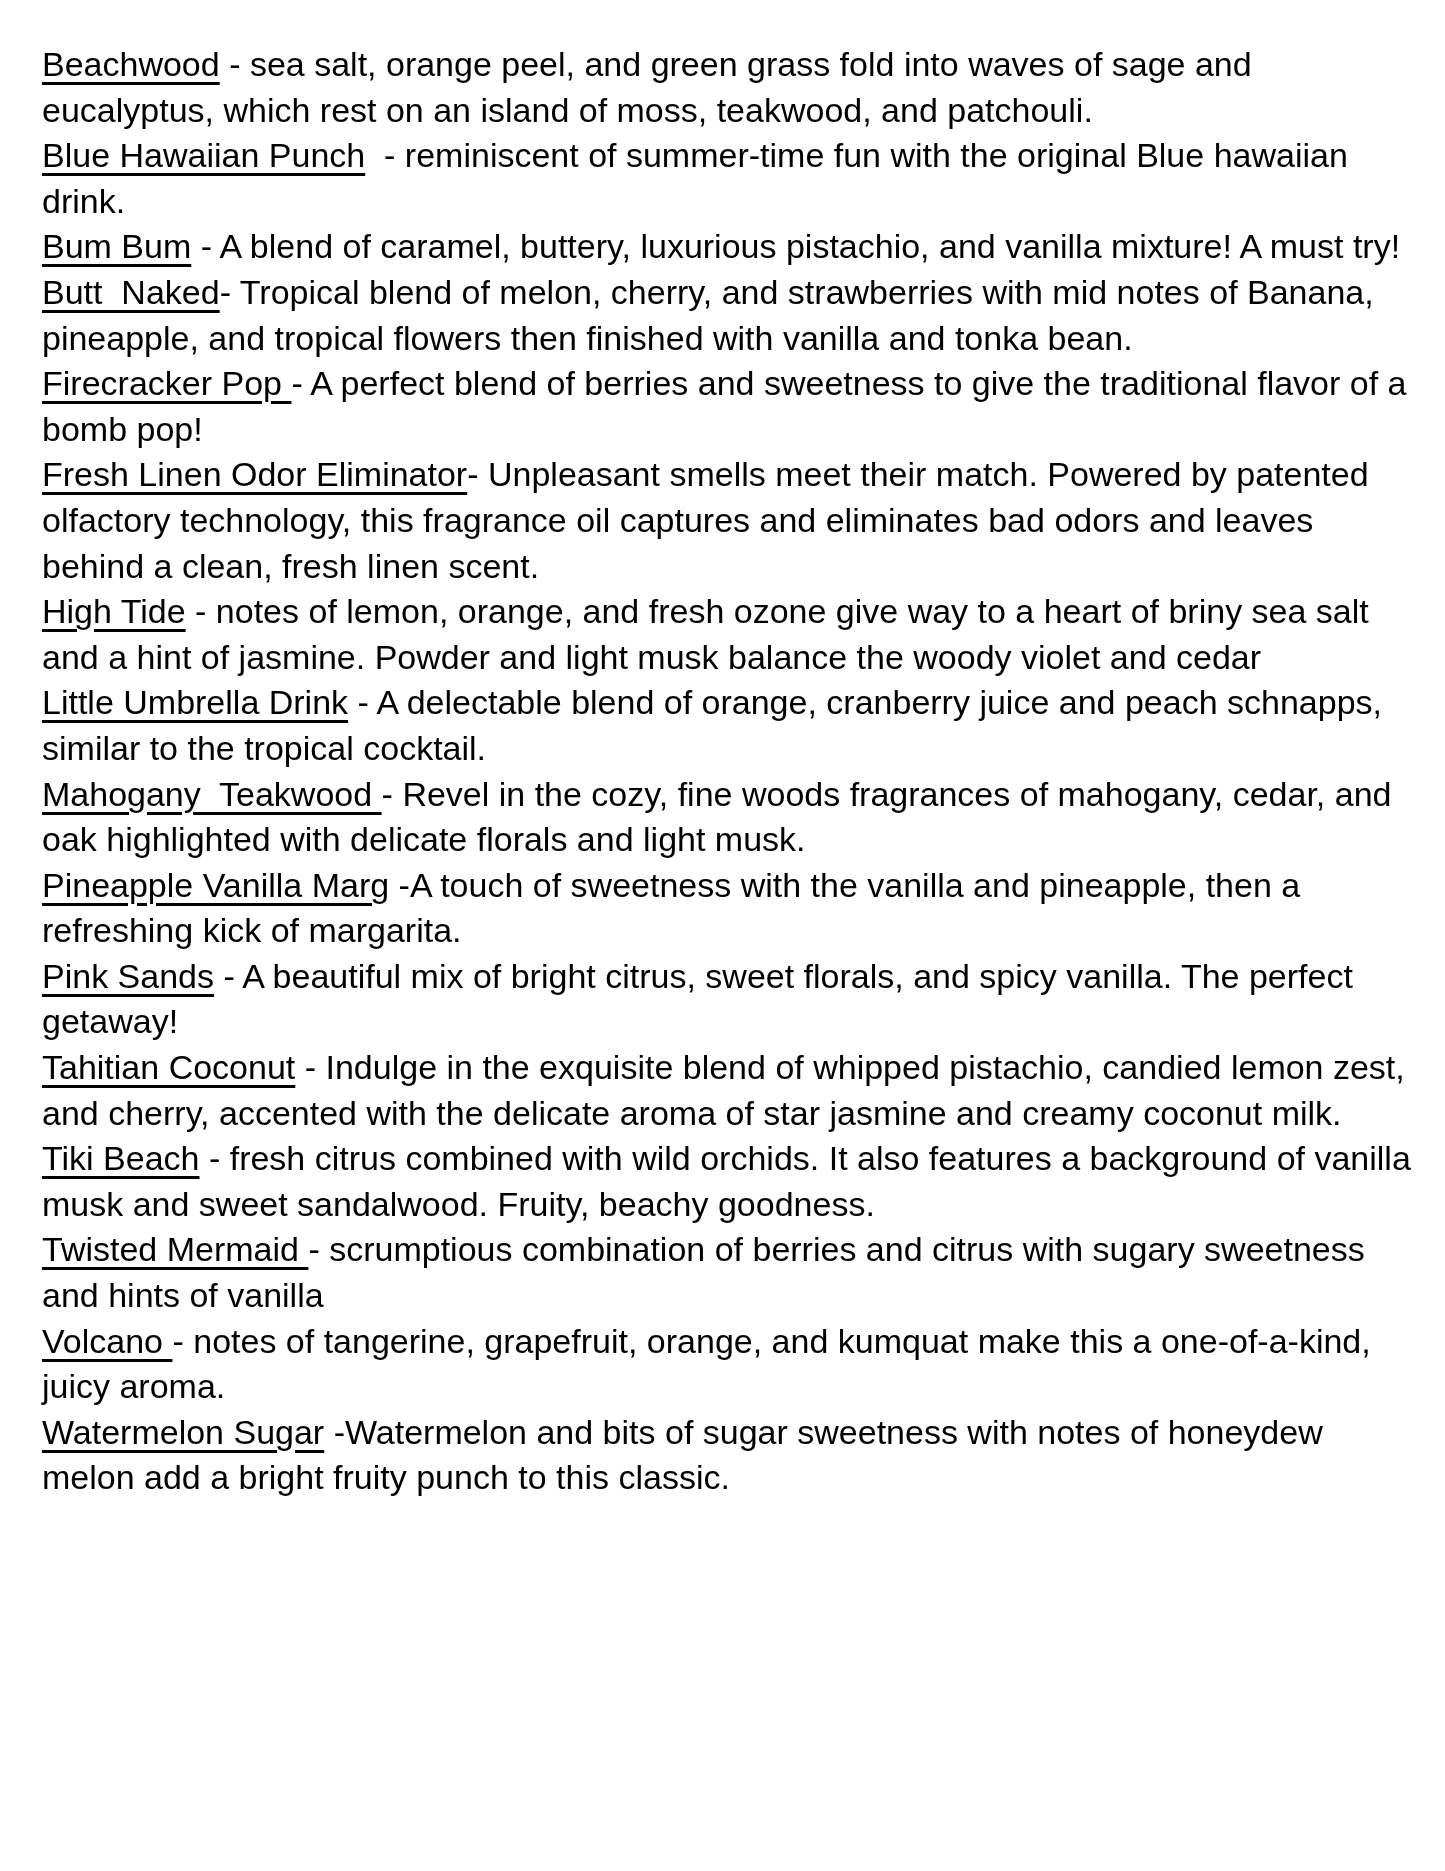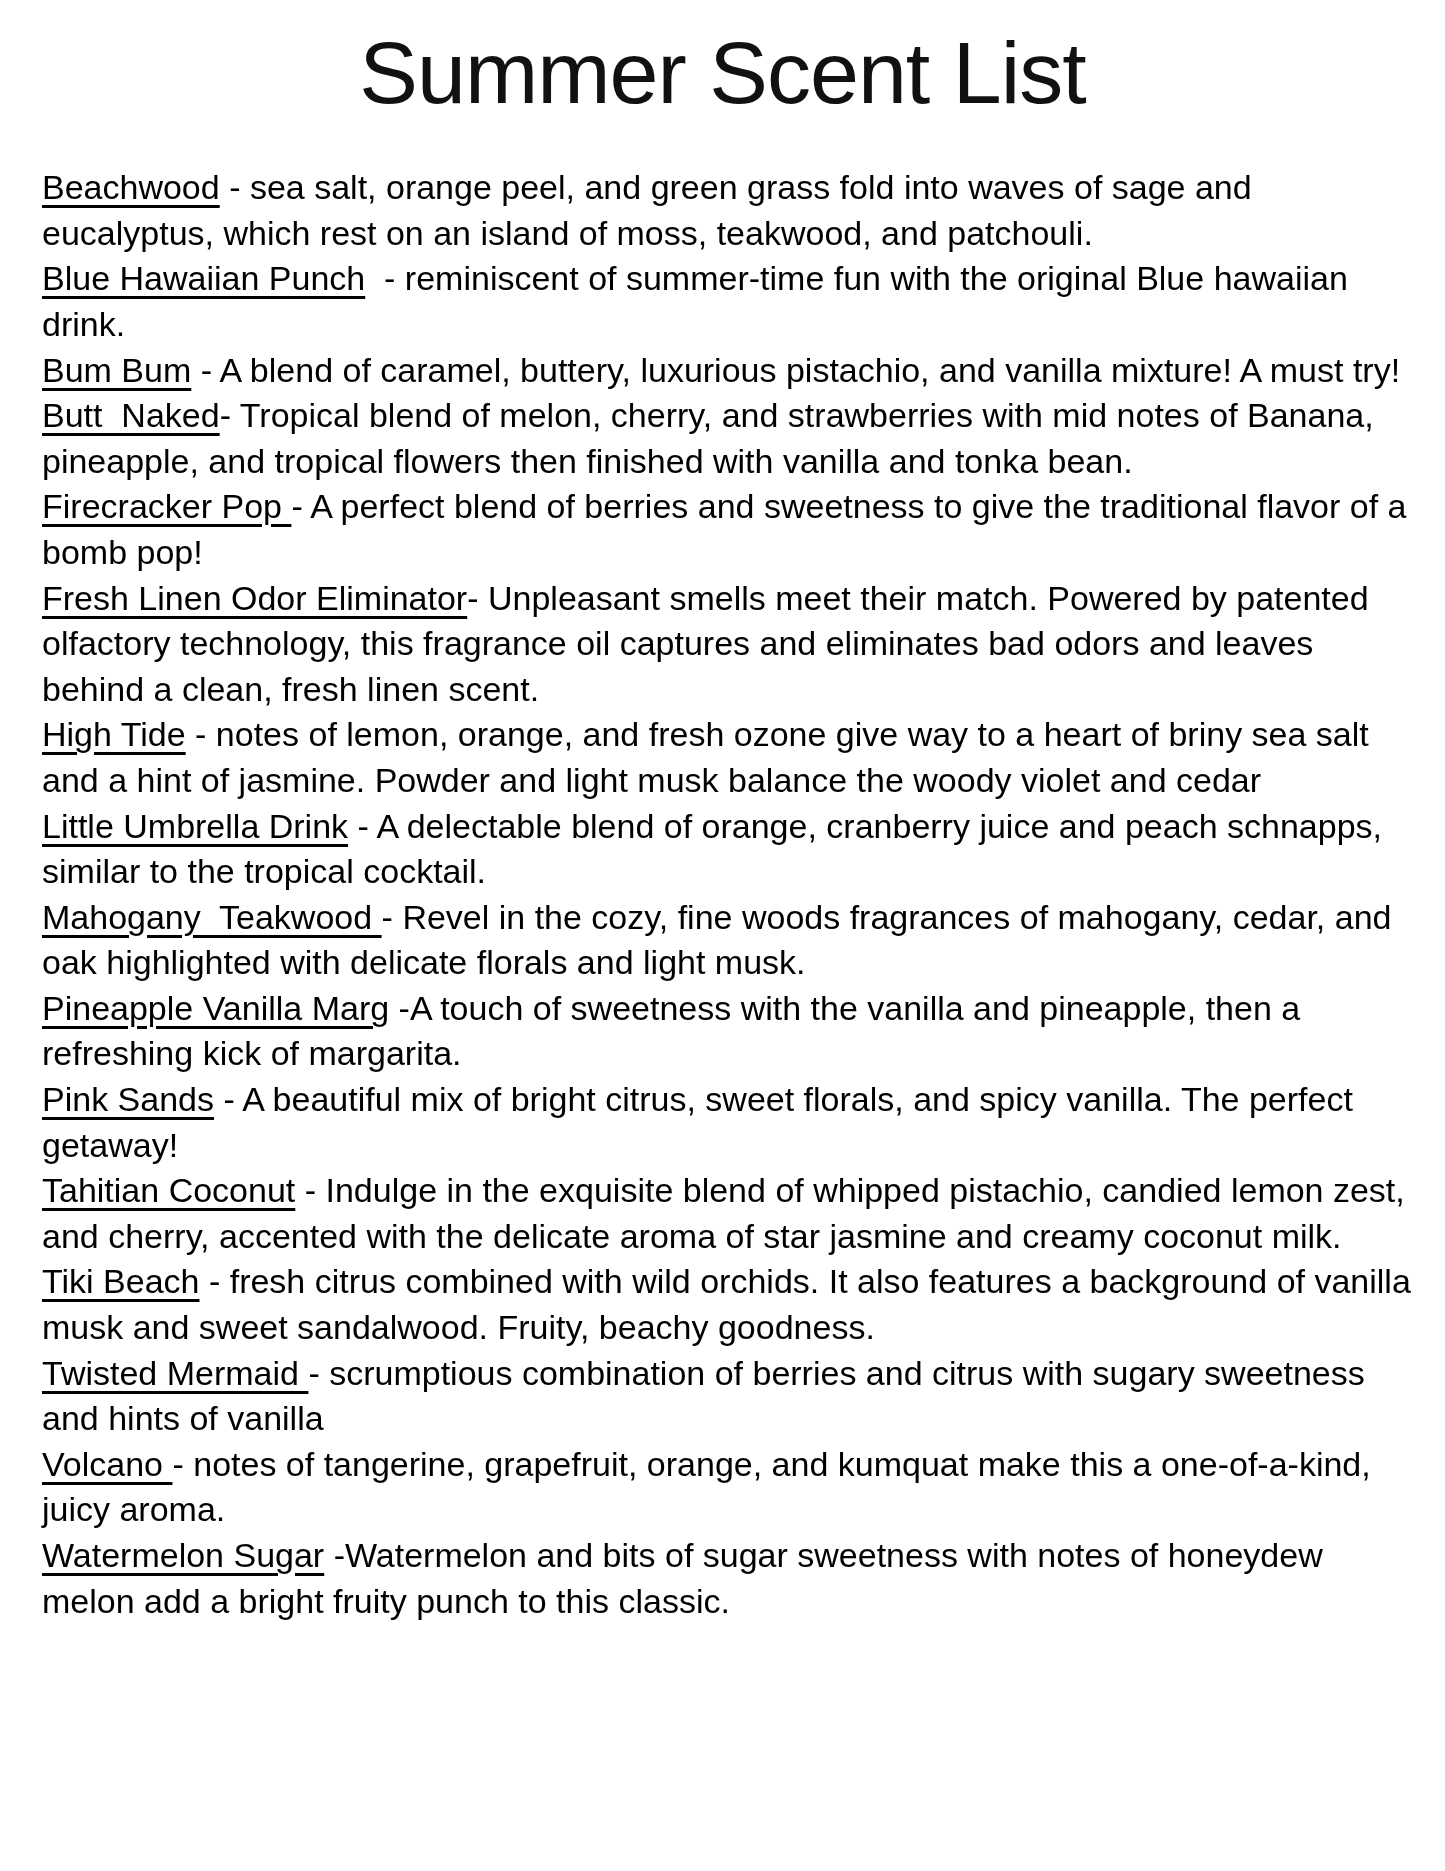--- a/index.html
+++ b/index.html
@@ -43,16 +43,15 @@
   .scent-name {
     text-decoration: underline;
     text-decoration-thickness: 2.5px;
     text-underline-offset: 6px;
   }
 </style>
 </head>
 <body>
 
 <div class="page">
-  <h1 class="doc-title">Summer Scent List</h1>
 
   <div class="scent-list"><p class="entry"><span class="scent-name">Beachwood</span><span> - sea salt, orange peel, and green grass fold into waves of sage and eucalyptus, which rest on an island of moss, teakwood, and patchouli.</span></p><p class="entry"><span class="scent-name">Blue Hawaiian Punch</span><span>  - reminiscent of summer-time fun with the original Blue hawaiian drink.</span></p><p class="entry"><span class="scent-name">Bum Bum</span><span> - A blend of caramel, buttery, luxurious pistachio, and vanilla mixture! A must try!</span></p><p class="entry"><span class="scent-name">Butt  Naked</span><span>- Tropical blend of melon, cherry, and strawberries with mid notes of Banana, pineapple, and tropical flowers then finished with vanilla and tonka bean.</span></p><p class="entry"><span class="scent-name">Firecracker Pop </span><span>- A perfect blend of berries and sweetness to give the traditional flavor of a bomb pop!</span></p><p class="entry"><span class="scent-name">Fresh Linen Odor Eliminator</span><span>- Unpleasant smells meet their match. Powered by patented olfactory technology, this fragrance oil captures and eliminates bad odors and leaves behind a clean, fresh linen scent.</span></p><p class="entry"><span class="scent-name">High Tide</span><span> - notes of lemon, orange, and fresh ozone give way to a heart of briny sea salt and a hint of jasmine. Powder and light musk balance the woody violet and cedar</span></p><p class="entry"><span class="scent-name">Little Umbrella Drink</span><span> - A delectable blend of orange, cranberry juice and peach schnapps, similar to the tropical cocktail.</span></p><p class="entry"><span class="scent-name">Mahogany  Teakwood </span><span>- Revel in the cozy, fine woods fragrances of mahogany, cedar, and oak highlighted with delicate florals and light musk.</span></p><p class="entry"><span class="scent-name">Pineapple Vanilla Marg</span><span> -A touch of sweetness with the vanilla and pineapple, then a refreshing kick of margarita.</span></p><p class="entry"><span class="scent-name">Pink Sands</span><span> - A beautiful mix of bright citrus, sweet florals, and spicy vanilla. The perfect getaway!</span></p><p class="entry"><span class="scent-name">Tahitian Coconut</span><span> - Indulge in the exquisite blend of whipped pistachio, candied lemon zest, and cherry, accented with the delicate aroma of star jasmine and creamy coconut milk.</span></p><p class="entry"><span class="scent-name">Tiki Beach</span><span> - fresh citrus combined with wild orchids. It also features a background of vanilla musk and sweet sandalwood. Fruity, beachy goodness.</span></p><p class="entry"><span class="scent-name">Twisted Mermaid </span><span>- scrumptious combination of berries and citrus with sugary sweetness and hints of vanilla</span></p><p class="entry"><span class="scent-name">Volcano </span><span>- notes of tangerine, grapefruit, orange, and kumquat make this a one-of-a-kind, juicy aroma.</span></p><p class="entry"><span class="scent-name">Watermelon Sugar</span><span> -Watermelon and bits of sugar sweetness with notes of honeydew melon add a bright fruity punch to this classic.</span></p></div>
 </div>
 
 </body></html>

